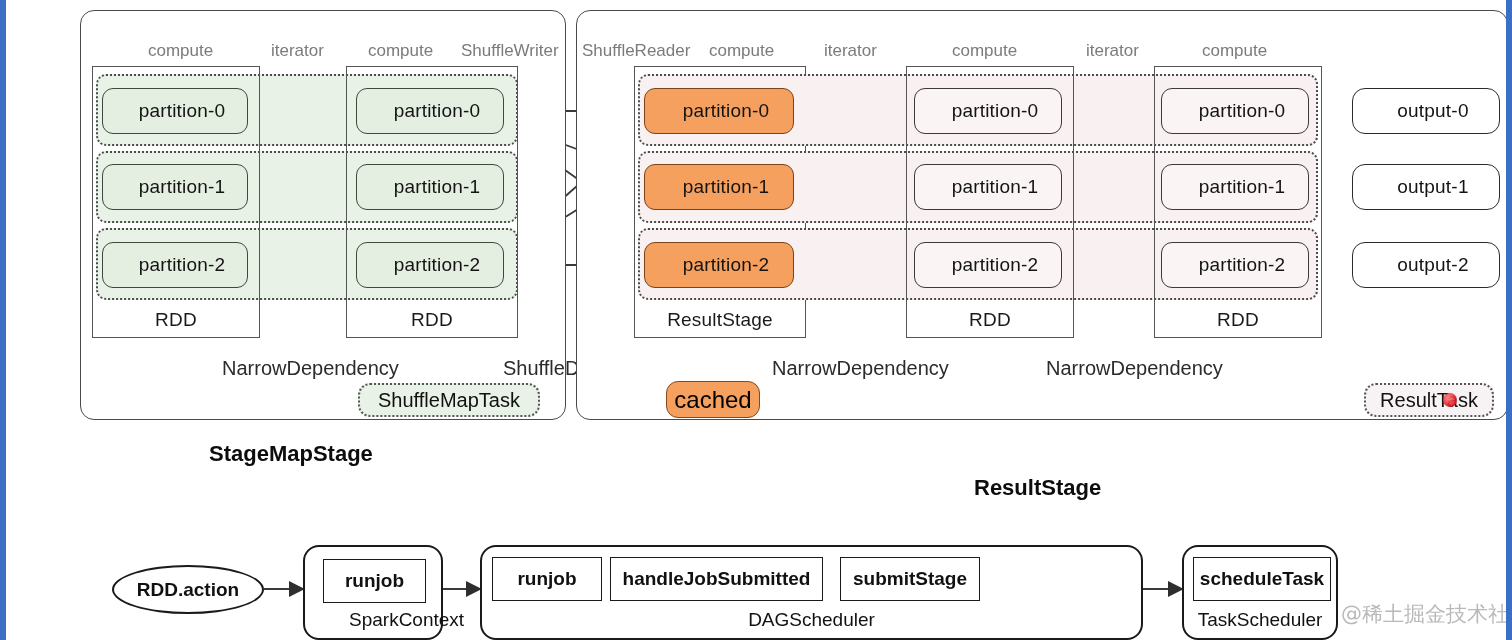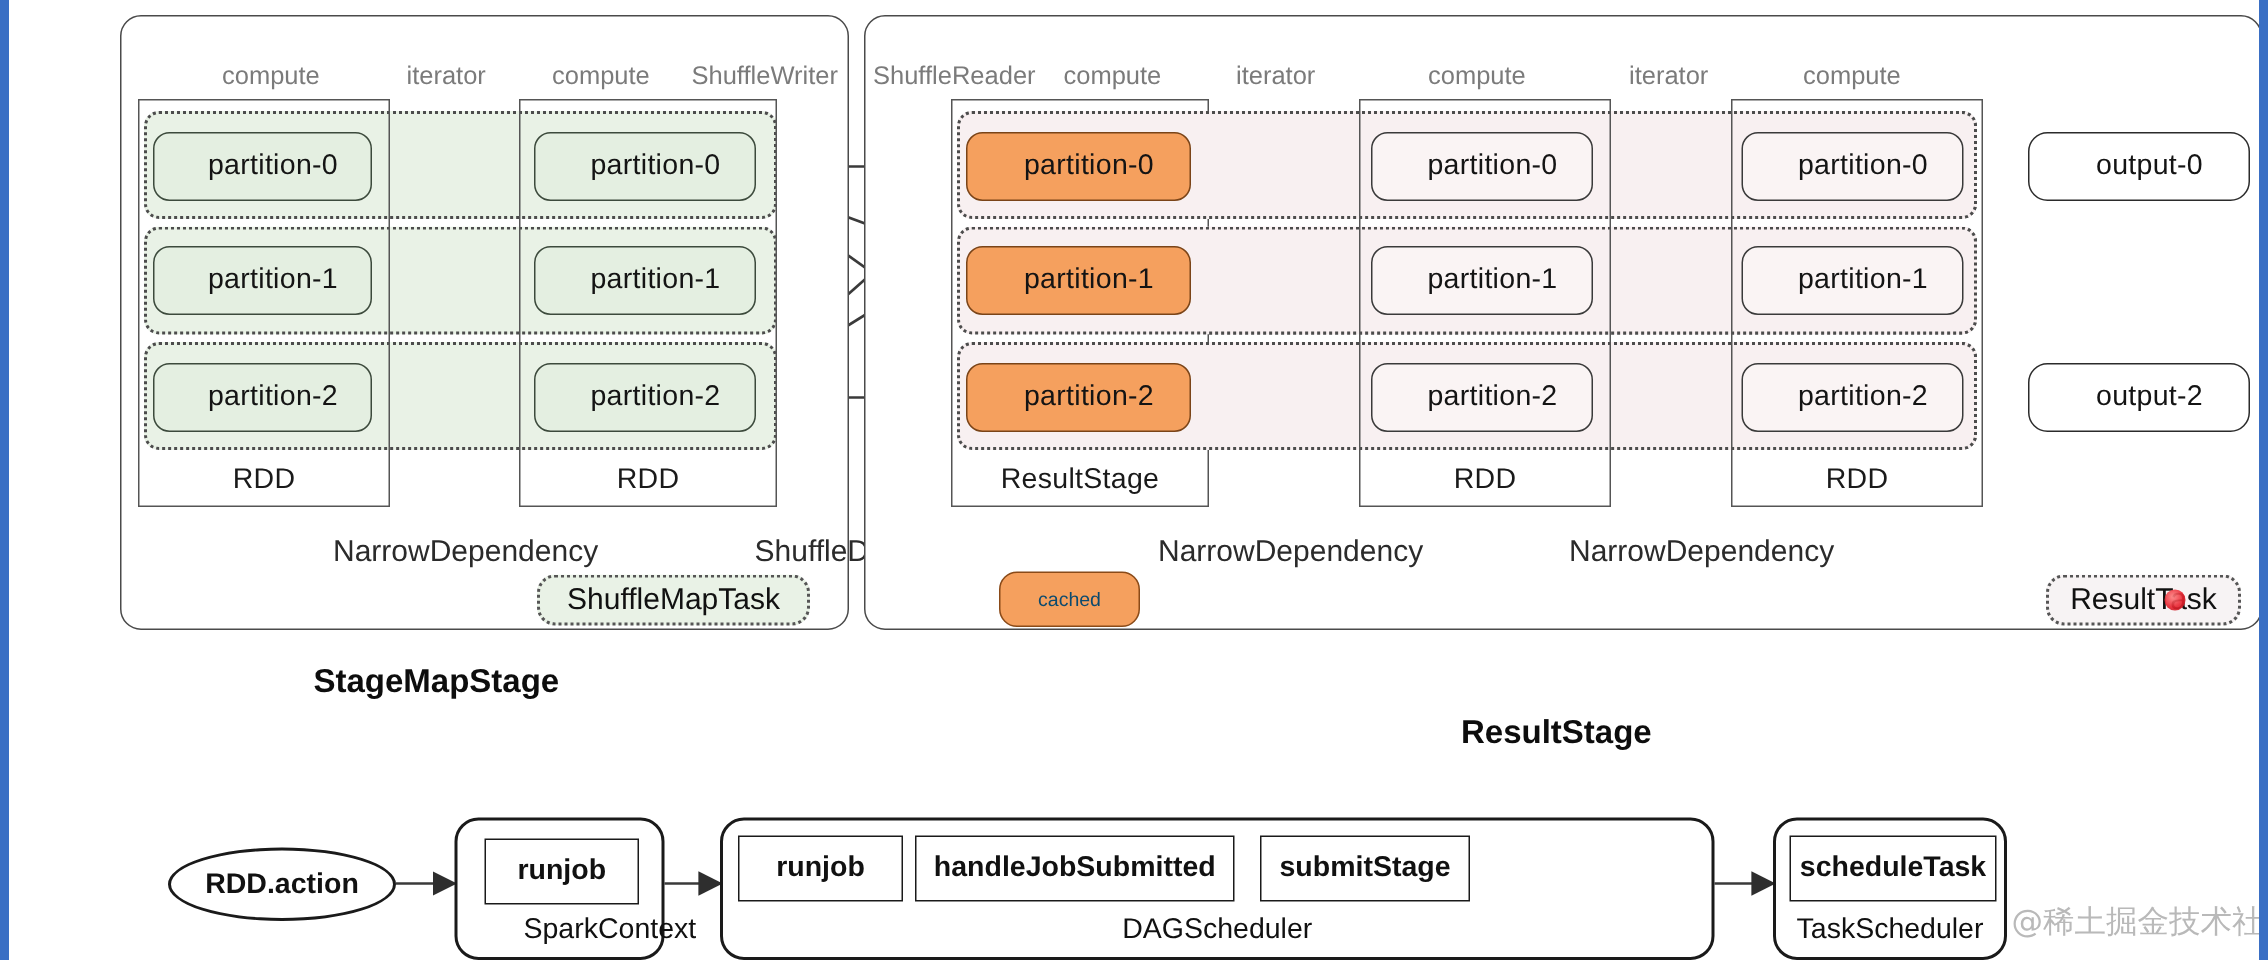--- a/index.html
+++ b/index.html
@@ -60,21 +60,21 @@
   .chip{
     position:absolute;border:2px dotted #555;border-radius:12px;
     display:flex;align-items:center;justify-content:center;
     font-size:20px;white-space:nowrap;padding:0 12px;box-sizing:border-box;
   }
   .chip.green{background:#e9f2e6;color:#111;}
   .chip.plain{background:#f7f3f4;color:#111;}
   .chip-solid{
     position:absolute;border:1.6px solid #8a4a18;border-radius:12px;
     background:#f5a05e;display:flex;align-items:center;justify-content:center;
-    font-size:13px;color:#0c4a6e;white-space:nowrap;padding:0 14px;box-sizing:border-box;
+    font-size:24px;color:#000000;white-space:nowrap;padding:0 14px;box-sizing:border-box;
   }
 
   
   .stage-title{
     position:absolute;font-size:22px;font-weight:bold;color:#0d0d0d;
     white-space:nowrap;
   }
 
   
   .flow-round{
@@ -217,20 +217,21 @@
   <div class="pill plain" style="left:908px;top:242px;width:148px;height:46px;">partition-2</div>
 
   <div class="rdd-col" style="left:1148px;top:66px;width:168px;height:272px;">
     <div class="rdd-label">RDD</div>
   </div>
   <div class="pill plain" style="left:1155px;top:88px;width:148px;height:46px;">partition-0</div>
   <div class="pill plain" style="left:1155px;top:164px;width:148px;height:46px;">partition-1</div>
   <div class="pill plain" style="left:1155px;top:242px;width:148px;height:46px;">partition-2</div>
 
   <div class="pill output" style="left:1346px;top:88px;width:148px;height:46px;">output-0</div>
+  <div class="pill output" style="left:1346px;top:164px;width:148px;height:46px;">output-1</div>
   <div class="pill output" style="left:1346px;top:242px;width:148px;height:46px;">output-2</div>
 
   <div class="dep" style="left:766px;top:357px;">NarrowDependency</div>
   <div class="dep" style="left:1040px;top:357px;">NarrowDependency</div>
 
   <div class="chip-solid" style="left:660px;top:381px;width:94px;height:37px;">cached</div>
   <div class="chip plain" style="left:1358px;top:383px;width:130px;height:34px;">ResultTask</div>
   <div class="cursor-dot" style="left:1437px;top:393px;"></div>
 
   <div class="stage-title" style="left:968px;top:427px;margin-top:48px;">ResultStage</div>

